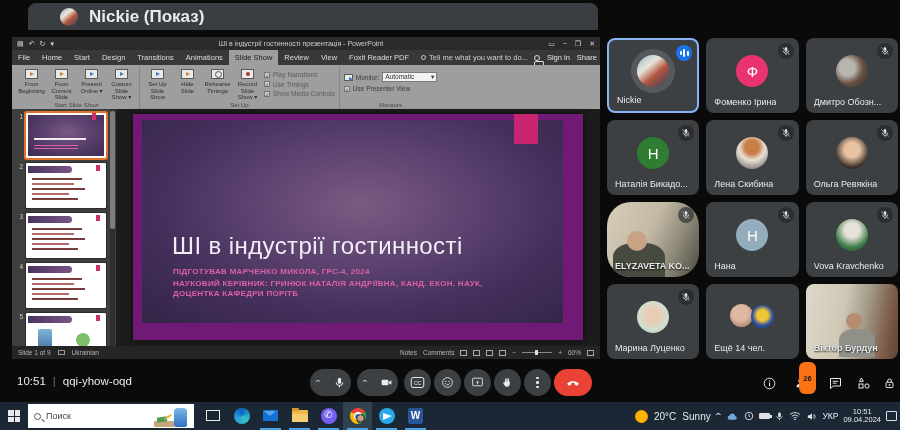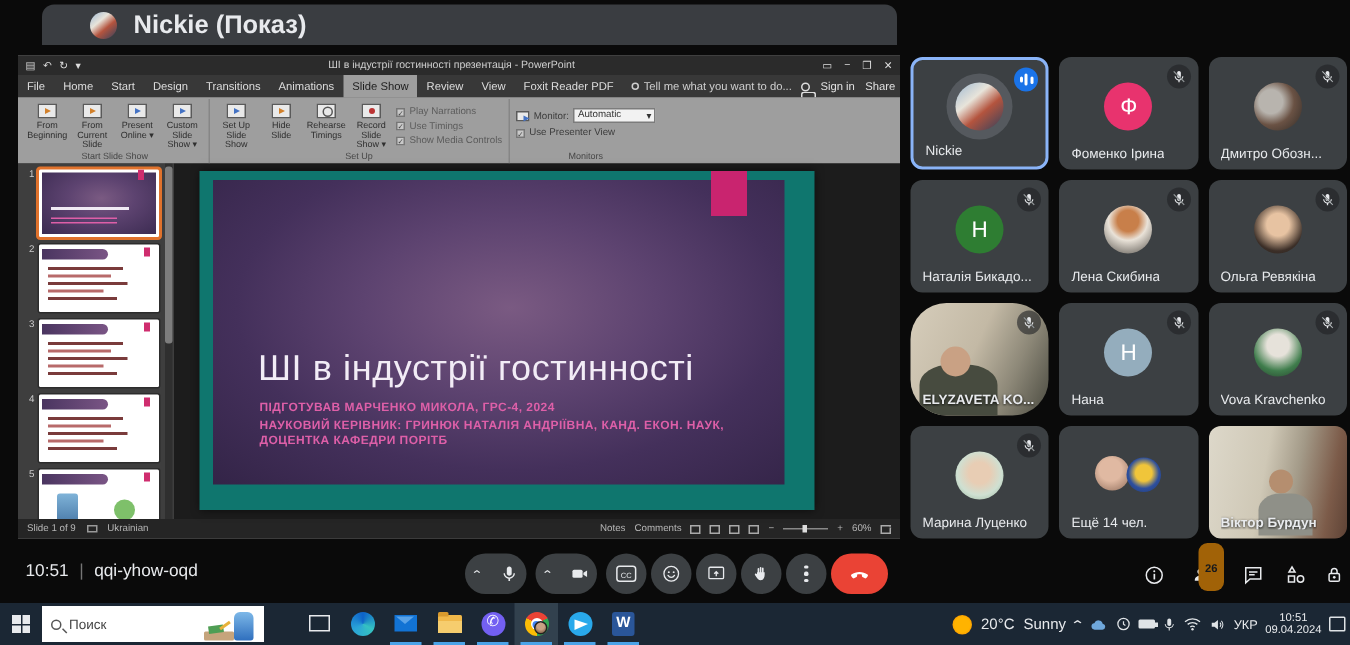--- a/index.html
+++ b/index.html
@@ -62,21 +62,21 @@
   .mini-head { position:absolute; left:2px; top:3px; width:55%; height:7px; border-radius:0 4px 4px 0;
     background:linear-gradient(90deg,#4a3560,#7a5585); }
   .mini-dot { position:absolute; top:2px; right:6px; width:4px; height:6px; background:#cf2d6e; }
   .mini-line { position:absolute; left:6px; height:1.5px; background:#a86; }
   .mini-pic1 { position:absolute; left:12px; top:16px; width:14px; height:20px; border-radius:2px; background:linear-gradient(180deg,#7fb3d8,#4a7aa8); }
   .mini-pic2 { position:absolute; right:16px; top:20px; width:14px; height:14px; border-radius:50%; background:#7ec06a; }
   .thumb-scroll { position:absolute; right:1px; top:2px; width:5px; height:118px; background:#7d7d7d; border-radius:2px; }
   .thumb-track { position:absolute; right:1px; top:0; bottom:0; width:5px; background:#2f2f2f; }
 
   .slide-area { flex:1; position:relative; background:#1c1c1c; }
-  .canvas { position:absolute; left:17px; top:5px; width:410px; height:226px; background:#0f766e; box-shadow:0 0 6px rgba(0,0,0,.6); }
+  .canvas { position:absolute; left:17px; top:5px; width:450px; height:226px; background:#701a75; box-shadow:0 0 6px rgba(0,0,0,.6); }
   .purple { position:absolute; left:9px; top:6px; right:20px; bottom:17px;
     background:radial-gradient(ellipse at 52% 42%,#7a5a82 0%,#5d4370 35%,#44305b 65%,#332447 100%); }
   .ribbon-accent { position:absolute; top:0; right:45px; width:24px; height:30px; background:#c9246f; z-index:2; }
   .slide-title { position:absolute; left:30px; top:112px; color:#f2ecf6; font-size:24px; font-weight:300; letter-spacing:.4px; white-space:nowrap; }
   .slide-sub1 { position:absolute; left:31px; top:147px; color:#de5fa8; font-size:8px; font-weight:700; letter-spacing:.3px; }
   .slide-sub2 { position:absolute; left:31px; top:159px; width:340px; color:#de5fa8; font-size:8px; font-weight:700; letter-spacing:.3px; line-height:9.5px; }
 
   .ppt-status { height:13px; background:#252525; color:#b5b5b5; font-size:6.5px; display:flex; align-items:center; padding:0 6px; gap:7px; flex:0 0 auto; }
   .st-right { margin-left:auto; display:flex; align-items:center; gap:6px; }
   .kb-ic { width:7px; height:5px; border:1px solid #999; }
@@ -105,29 +105,29 @@
   .fig-body { position:absolute; border-radius:40% 40% 0 0; }
 
   
   .meet-left { position:absolute; left:17px; top:375px; font-size:11.5px; color:#e8eaed; }
   .meet-left .sep { color:#757575; margin:0 7px; }
   .mbtn { position:absolute; top:369px; width:27px; height:27px; border-radius:50%; background:#3c4043; display:flex; align-items:center; justify-content:center; }
   .mpill { position:absolute; top:369px; width:41px; height:27px; border-radius:14px; background:#3c4043; display:flex; align-items:center; justify-content:space-between; padding:0 5px; }
   .chev { color:#e8eaed; font-size:7px; transform:scaleX(1.4); }
   .hangup { position:absolute; left:554px; top:369px; width:38px; height:27px; border-radius:14px; background:#ea4335; display:flex; align-items:center; justify-content:center; }
   .rbtn { position:absolute; top:372px; width:22px; height:22px; display:flex; align-items:center; justify-content:center; }
-  .badge { position:absolute; left:799px; top:362px; min-width:17px; height:11px; border-radius:6px; background:#a16207; color:#17191c; font-size:7.5px; font-weight:700; display:flex; align-items:center; justify-content:center; padding:16px 3px; }
+  .badge { position:absolute; left:799px; top:362px; min-width:17px; height:11px; border-radius:6px; background:#f97316; color:#17191c; font-size:7.5px; font-weight:700; display:flex; align-items:center; justify-content:center; padding:16px 3px; }
   .dots3 { display:flex; flex-direction:column; gap:2px; }
   .dots3 i { width:2.5px; height:2.5px; border-radius:50%; background:#e8eaed; }
 
   
   .taskbar { position:absolute; left:0; top:402px; width:900px; height:28px; background:#1b2734; }
   .start { position:absolute; left:8px; top:8px; width:12px; height:12px; display:grid; grid-template-columns:1fr 1fr; gap:1px; }
   .start i { background:#e8eaed; }
-  .searchbox { position:absolute; left:28px; top:2px; width:148px; height:24px; background:#fff; display:flex; align-items:center; padding:0 6px; gap:5px; }
+  .searchbox { position:absolute; left:28px; top:2px; width:166px; height:24px; background:#fff; display:flex; align-items:center; padding:0 6px; gap:5px; }
   .mag { width:7px; height:7px; border:1.3px solid #555; border-radius:50%; position:relative; flex:0 0 auto; }
   .mag::after { content:""; position:absolute; left:6px; top:6px; width:4px; height:1.3px; background:#555; transform:rotate(45deg); }
   .search-label { font-size:9px; color:#444; flex:1; }
   .search-art { position:relative; width:34px; height:22px; flex:0 0 auto; }
   .art-desk { position:absolute; left:0; bottom:0; width:20px; height:6px; background:#c6a47c; border-radius:1px; }
   .art-book { position:absolute; left:3px; bottom:5px; width:10px; height:5px; background:#4f9e54; transform:rotate(-8deg); }
   .art-pencil { position:absolute; left:10px; bottom:9px; width:8px; height:2px; background:#e8b23a; transform:rotate(-35deg); }
   .art-pack { position:absolute; right:1px; bottom:0; width:13px; height:19px; background:linear-gradient(180deg,#7db8e8,#2f6fbe); border-radius:4px 4px 2px 2px; }
   .apps { position:absolute; left:198px; top:0; height:28px; display:flex; }
   .appslot { width:29px; height:28px; display:flex; align-items:center; justify-content:center; position:relative; }

